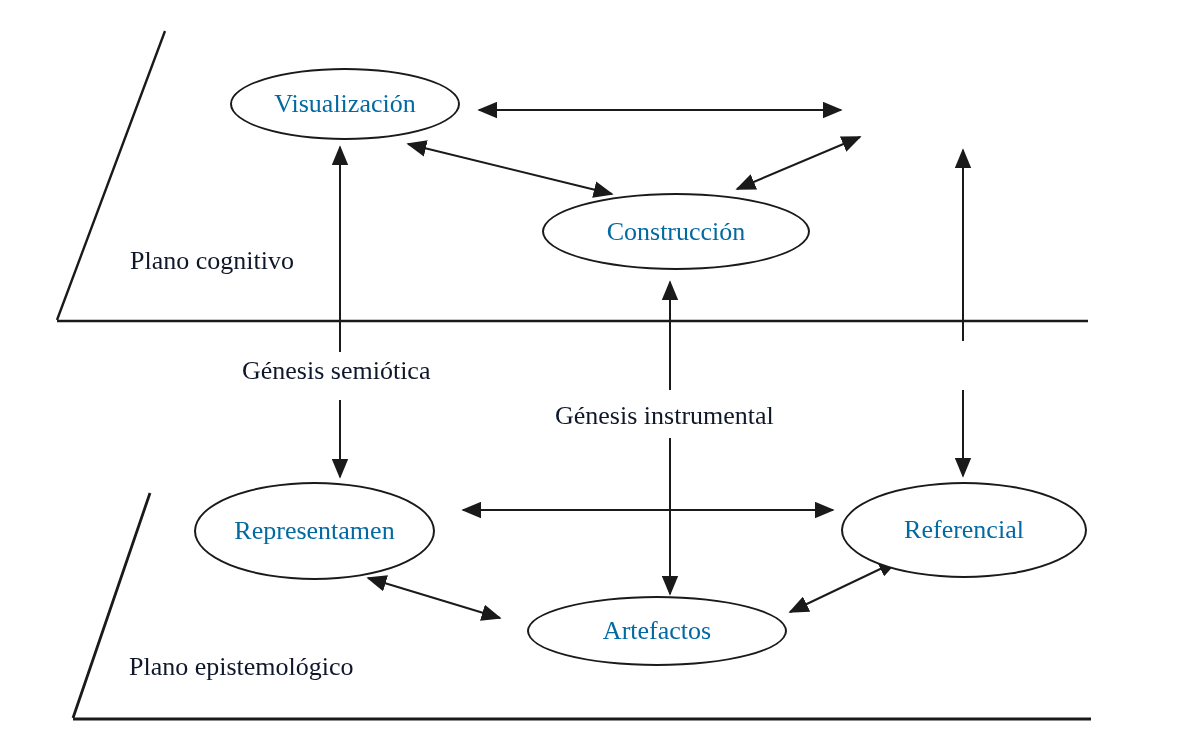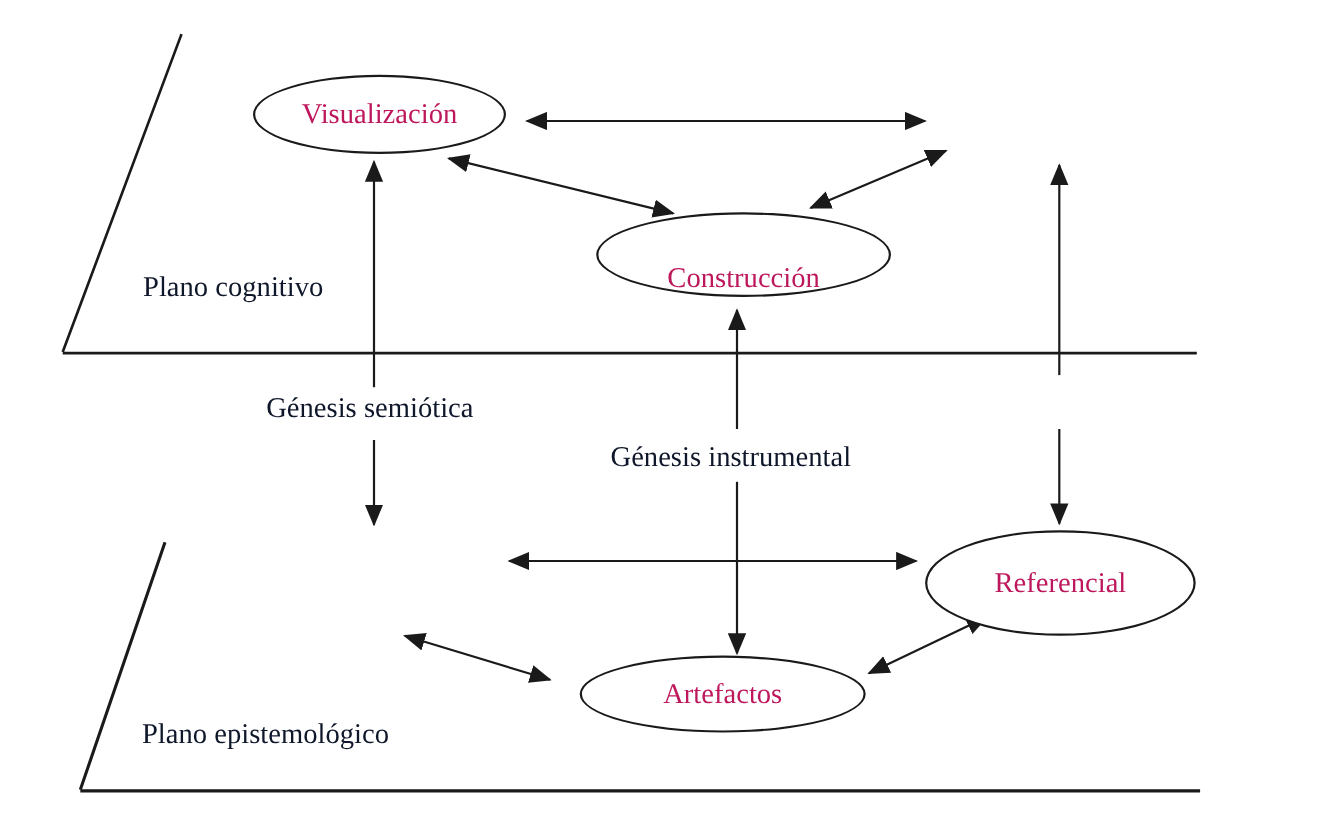--- a/index.html
+++ b/index.html
@@ -27,21 +27,21 @@
     border-radius: 50%;
     background: #ffffff;
     display: flex;
     align-items: center;
     justify-content: center;
     box-sizing: border-box;
   }
   .node span {
     font-size: 26px;
     white-space: nowrap;
-    color: #be185d;
+    color: #0369a1;
   }
   .glabel, .plabel {
     position: absolute;
     font-size: 26px;
     line-height: 1.15;
     white-space: nowrap;
     color: #0f172a;
     background: #ffffff;
     padding: 0 2px;
   }
@@ -84,24 +84,27 @@
 
       <line x1="790" y1="612" x2="897" y2="561" marker-start="url(#ah)" marker-end="url(#ah)"></line>
     </g>
   </svg>
 
   <div class="node" style="left:230px; top:68px; width:230px; height:72px;">
     <span>Visualización</span>
   </div>
 
 
-  <div class="node" style="left:542px; top:193px; width:268px; height:77px;align-items:flex-end;">
+  <div class="node" style="left:542px; top:193px; width:268px; height:77px;">
     <span>Construcción</span>
   </div>
 
+  <div class="node" style="left:194px; top:482px; width:241px; height:98px;">
+    <span>Representamen</span>
+  </div>
 
   <div class="node" style="left:527px; top:596px; width:260px; height:70px;">
     <span>Artefactos</span>
   </div>
 
   <div class="node" style="left:841px; top:482px; width:246px; height:96px;">
     <span>Referencial</span>
   </div>
 
   <div class="plabel" style="left:128px; top:246px;">Plano cognitivo</div>

